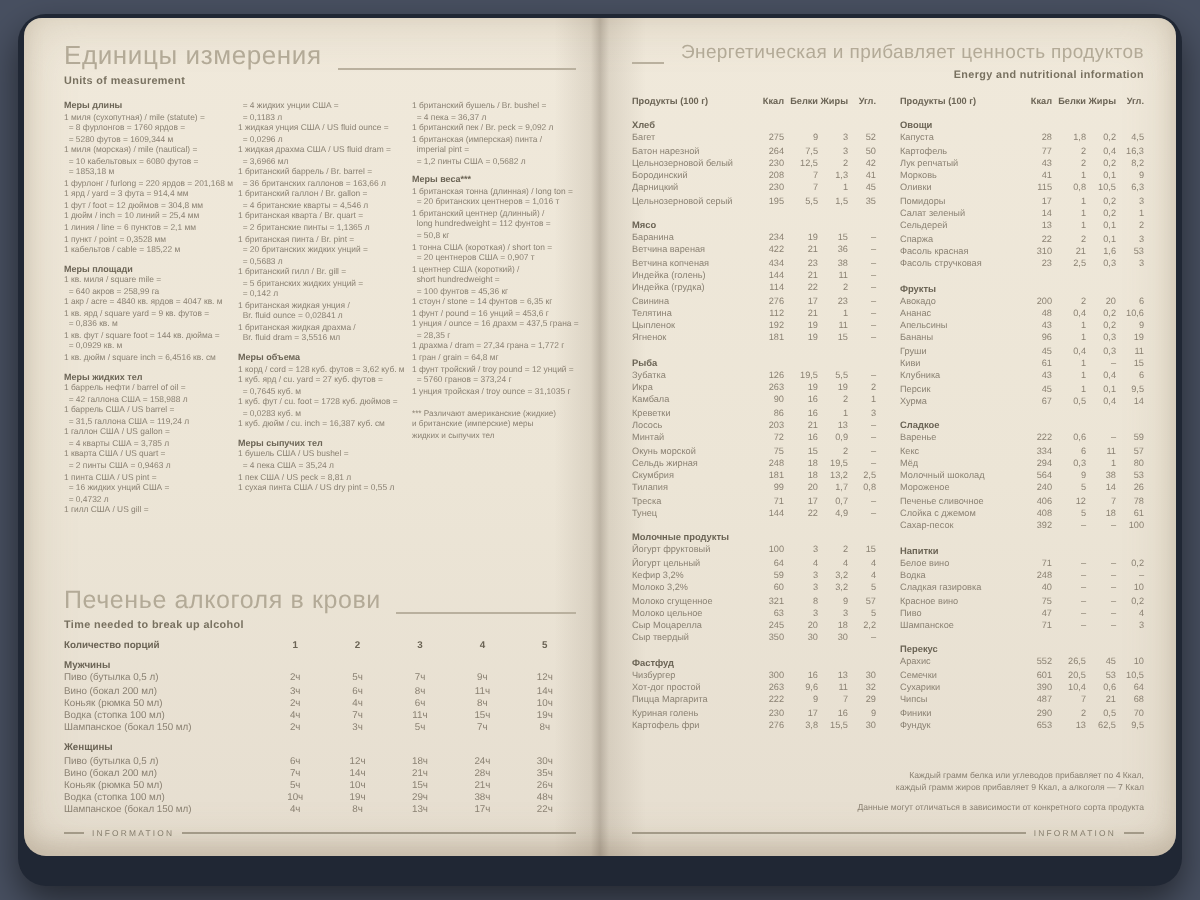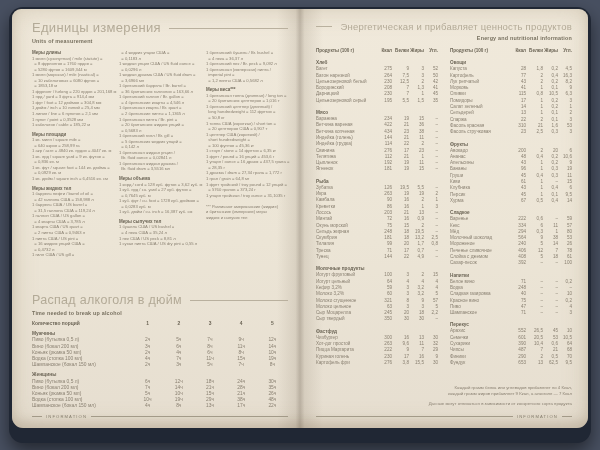--- a/index.html
+++ b/index.html
@@ -21,21 +21,21 @@
   }
   .pages::before{ 
     content:"";position:absolute;left:50%;top:0;bottom:0;width:46px;transform:translateX(-50%);
     background:linear-gradient(90deg,rgba(110,95,75,0) 0%,rgba(110,95,75,.14) 40%,rgba(80,66,50,.30) 50%,rgba(110,95,75,.14) 60%,rgba(110,95,75,0) 100%);
     pointer-events:none;
   }
   .page{position:absolute;top:12px;height:398px;}
   .page-left{left:20px;width:256px;}
   .page-right{left:304px;width:256px;}
 
-  .hrow{display:flex;align-items:center;}
+  .hrow{display:flex;align-items:flex-end;}
   .title{font-size:13px;line-height:14px;font-weight:400;color:#b3aa97;letter-spacing:.3px;white-space:nowrap;}
   .title-sm{font-size:9.5px;line-height:11px;font-weight:400;color:#b3aa97;letter-spacing:.2px;white-space:nowrap;}
   .rule{flex:1;height:1px;background:#b9b09e;}
   .hrow .rule{margin-left:8px;}
   .hrow.rev .rule{margin-left:0;margin-right:8px;}
   .subtitle{font-size:5.4px;font-weight:bold;color:#77705f;letter-spacing:.2px;margin-top:3px;}
   .ta-r{text-align:right;}
 
   .unit-cols{display:flex;gap:5px;margin-top:6px;}
   .ucol{width:82px;font-size:4.2px;line-height:5.55px;color:#8a8172;}
@@ -185,21 +185,21 @@
           <div class="u-line">  = 5760 гранов = 373,24 г</div>
           <div class="u-line">1 унция тройская / troy ounce = 31,1035 г</div>
           <div class="u-note">*** Различают американские (жидкие)</div>
           <div class="u-note">и британские (имперские) меры</div>
           <div class="u-note">жидких и сыпучих тел</div>
         </div>
     </div>
 
     <div class="alcohol">
       <div class="hrow">
-        <div class="title" style="font-size:12.5px;">Распад алкоголя в дюйм</div>
+        <div class="title" style="font-size:12.5px;">Печенье алкоголя в крови</div>
         <div class="rule"></div>
       </div>
       <div class="subtitle">Time needed to break up alcohol</div>
       <div class="atable">
           <div class="arow ahead">
             <div class="alab">Количество порций</div>
             <div class="anum">1</div>
             <div class="anum">2</div>
             <div class="anum">3</div>
             <div class="anum">4</div>

